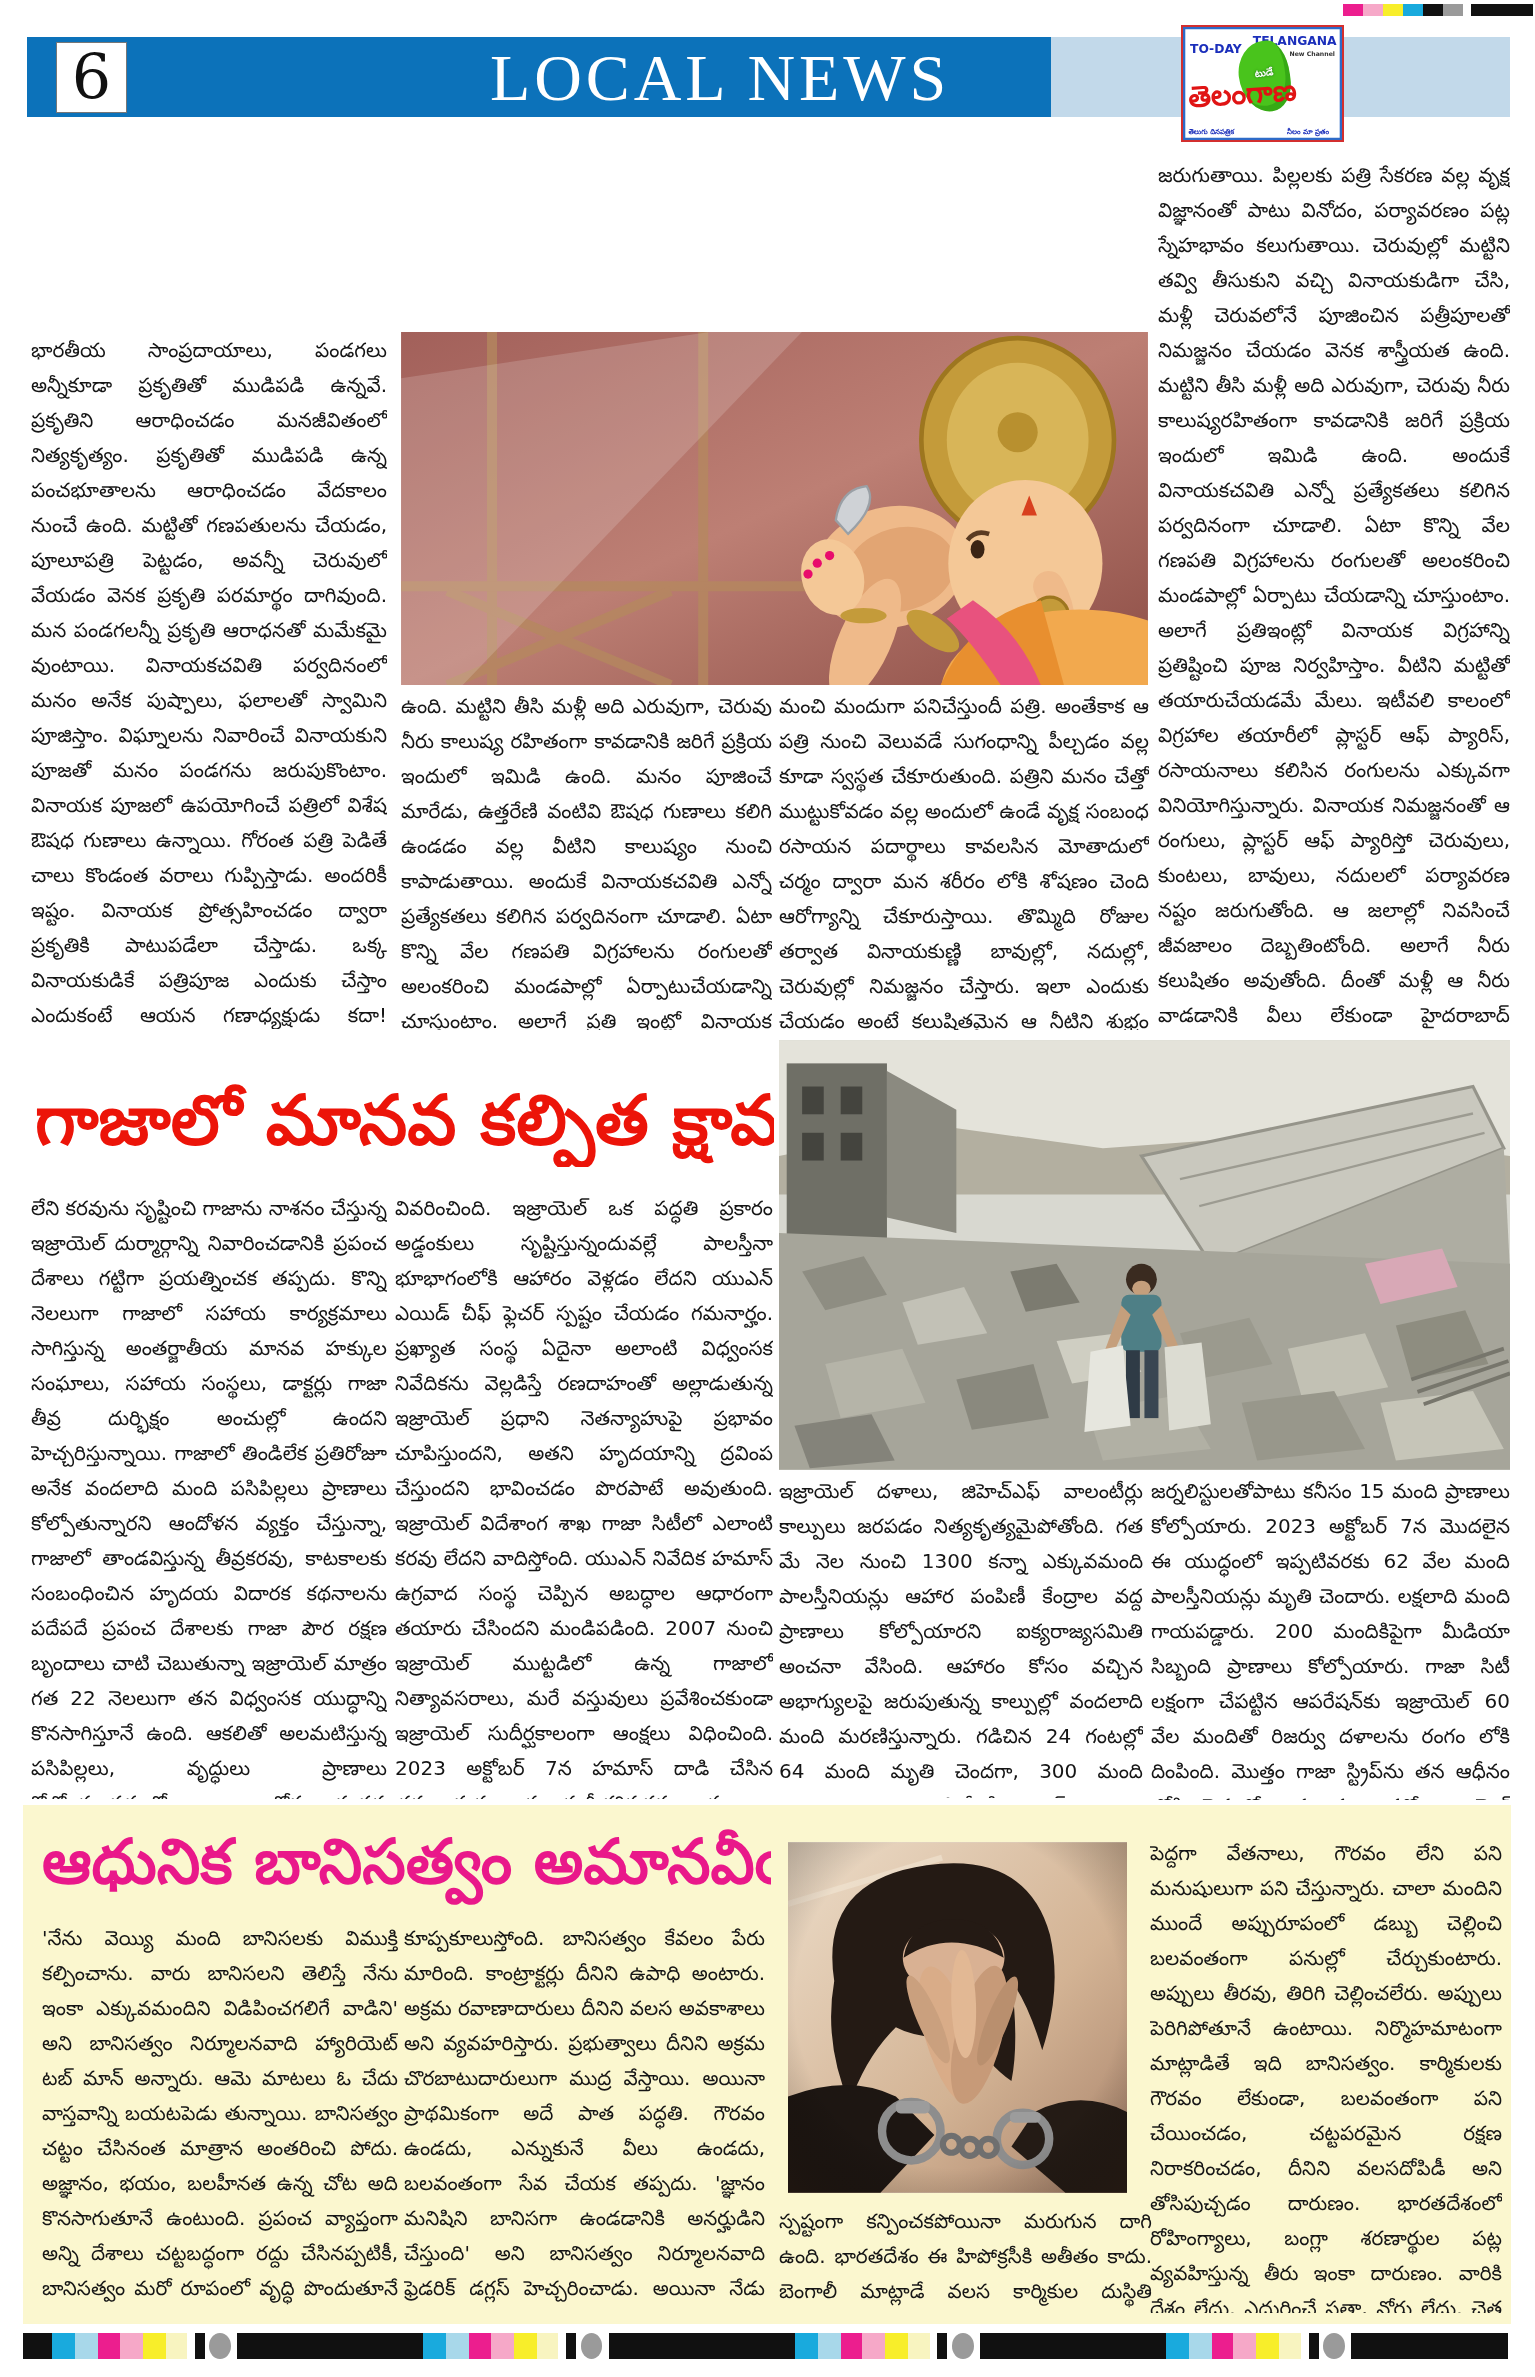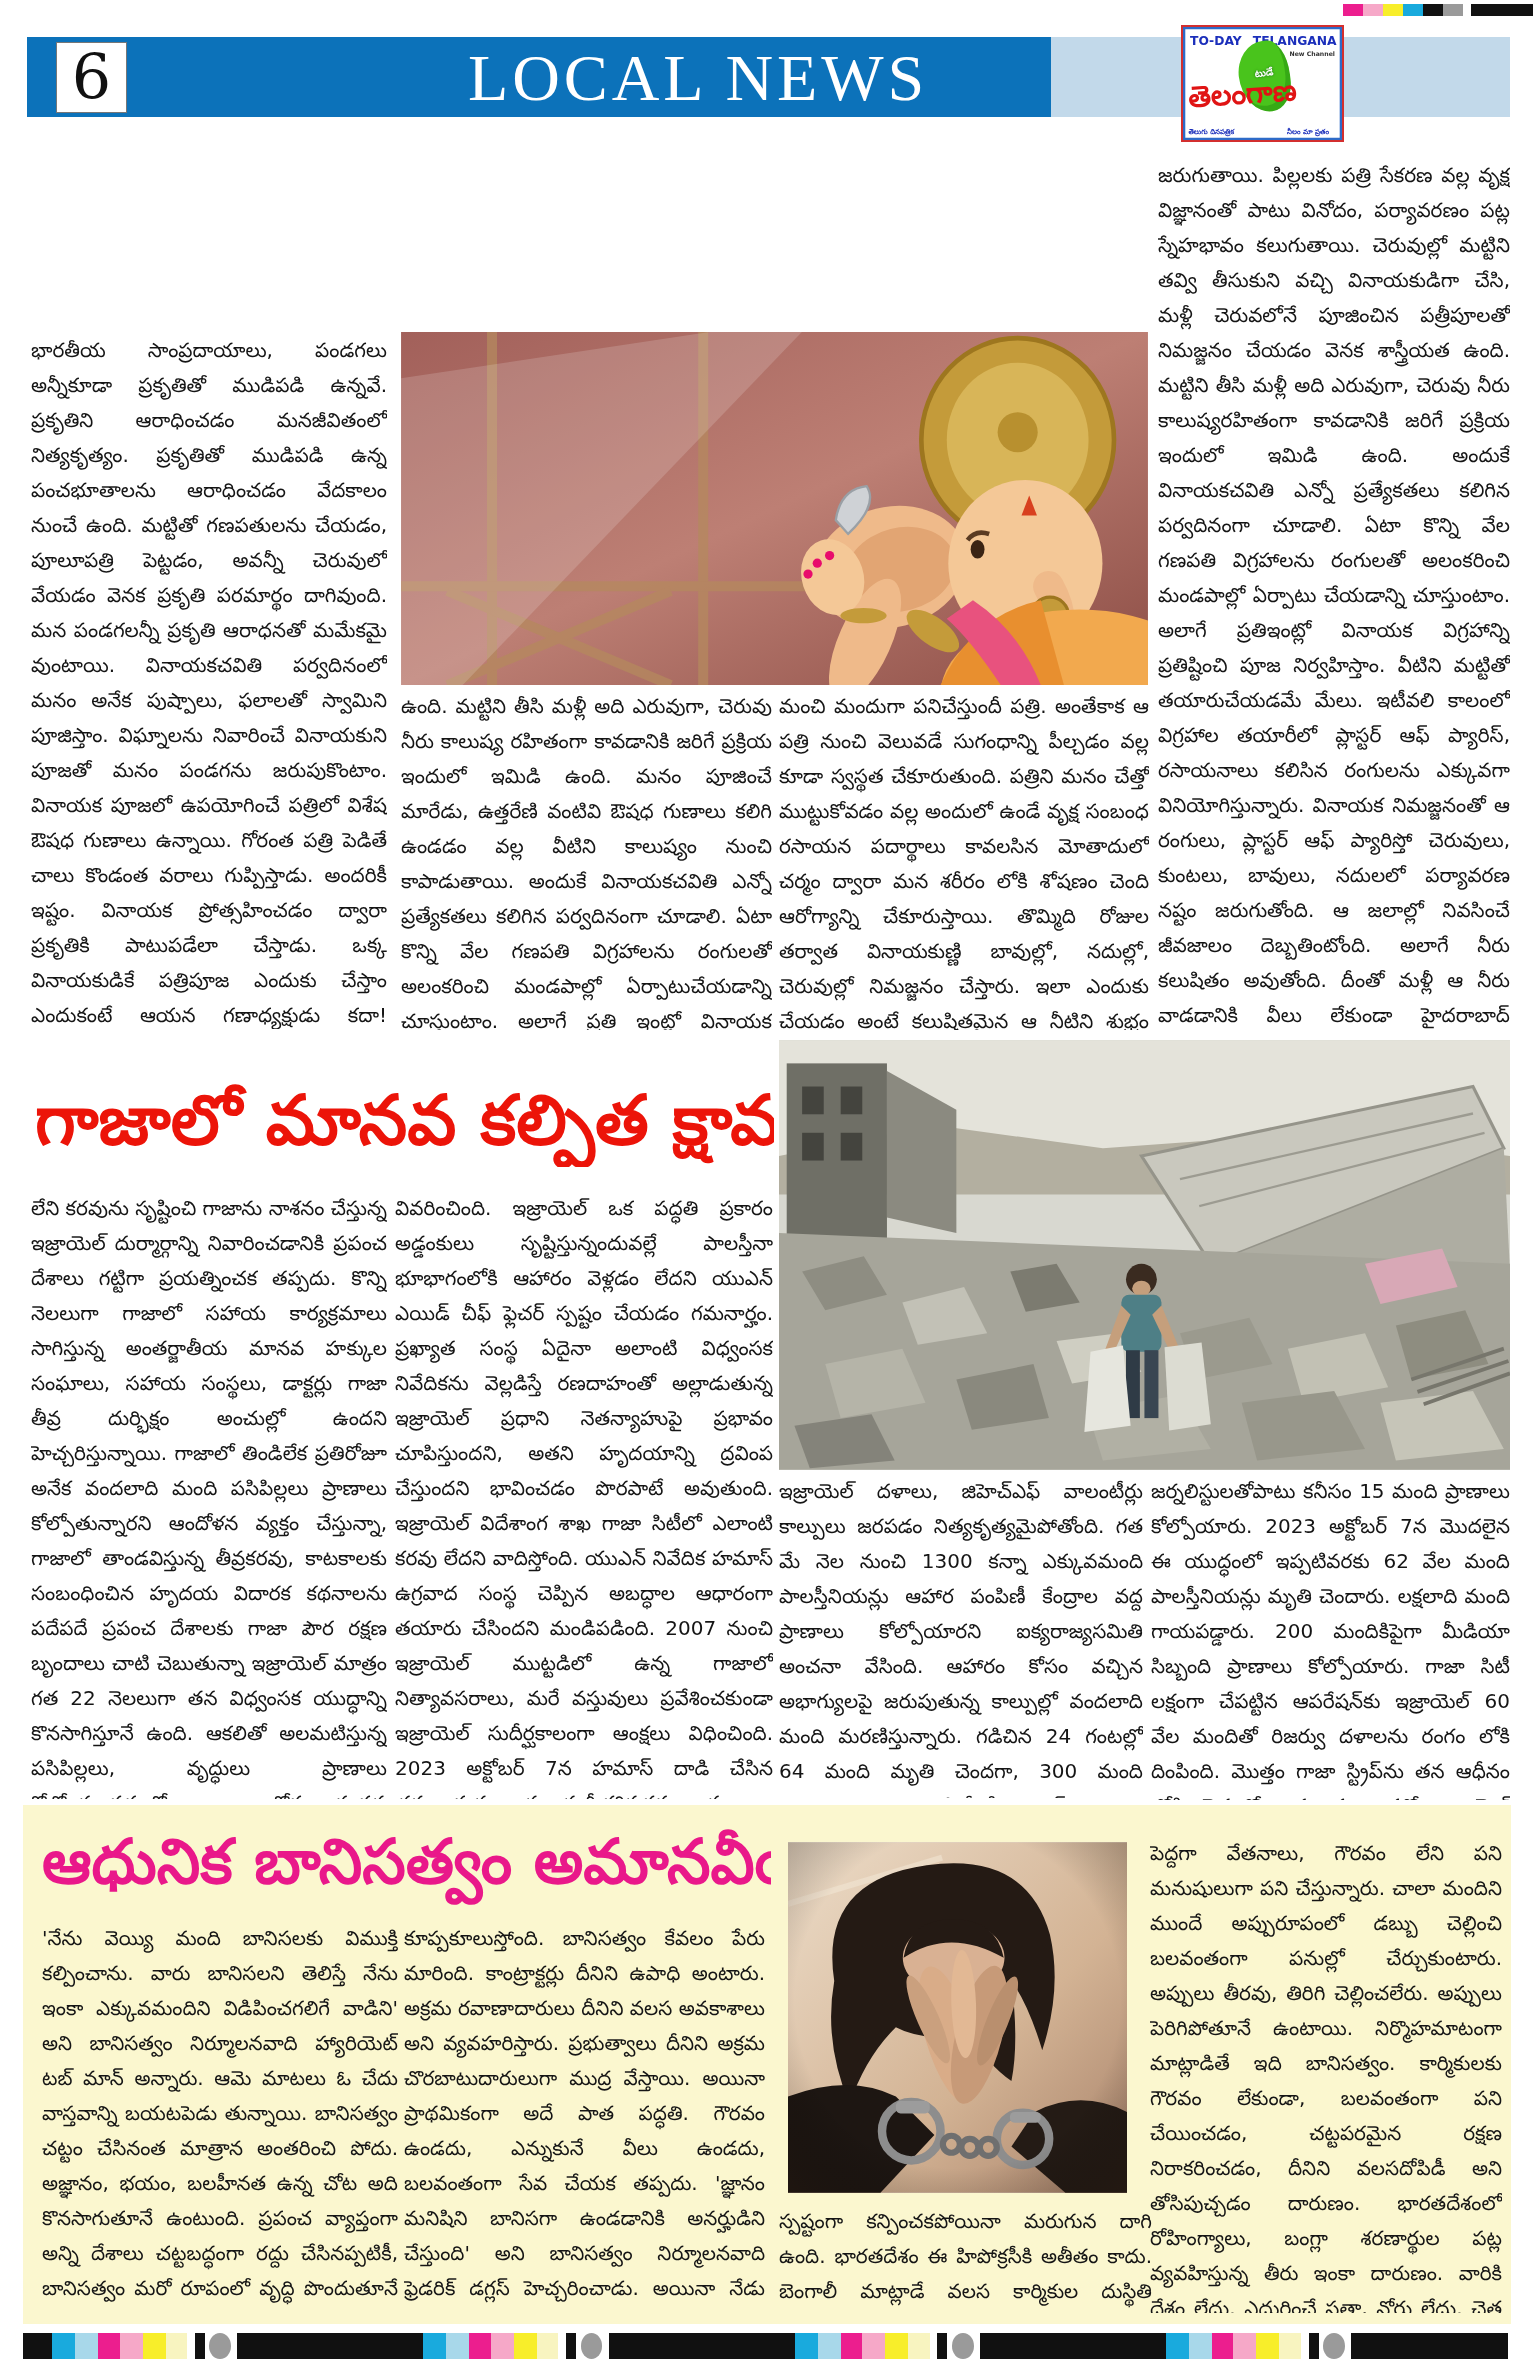--- a/index.html
+++ b/index.html
@@ -8,28 +8,28 @@
 
   
   .reg-top{position:absolute;left:1343px;top:3.9px;height:12.3px;display:flex;align-items:center;}
   .header-bar{position:absolute;left:27px;top:37px;width:1024px;height:80px;background:#0c72ba;}
   .light-band{position:absolute;left:1051px;top:37px;width:459px;height:80px;background:#c2d9ea;}
   .pagenum{position:absolute;left:29px;top:4.6px;width:71px;height:71px;background:#ffffff;
            border:0.8px solid #777;box-sizing:border-box;color:#111;
            font-family:"DejaVu Serif",serif;font-size:62px;line-height:68px;text-align:center;}
   .edate{position:absolute;left:123px;top:0;height:80px;line-height:80px;color:#ffffff;
          font-weight:bold;font-size:28px;white-space:nowrap;}
-  .sectiontitle{position:absolute;left:401px;top:0;width:540px;height:80px;line-height:82px;
+  .sectiontitle{position:absolute;left:423px;top:0;width:540px;height:80px;line-height:82px;
          text-align:center;color:#ffffff;font-family:"Liberation Serif",serif;
          font-size:66px;letter-spacing:3.9px;white-space:nowrap;overflow:hidden;}
 
   
   .logo{position:absolute;left:1181px;top:25.4px;width:163px;height:117px;background:#ffffff;
         border:2.3px solid #d32f2f;box-shadow:inset 0 0 0 2.3px #2e6bc8;box-sizing:border-box;overflow:hidden;}
-  .logo-today{position:absolute;left:7px;top:7px;color:#1b2fbb;font-weight:bold;font-size:12.3px;}
+  .logo-today{position:absolute;left:7px;top:15px;color:#1b2fbb;font-weight:bold;font-size:12.3px;}
   .logo-telangana{position:absolute;right:5.4px;top:7px;color:#1b2fbb;font-weight:bold;font-size:12.3px;}
   .logo-sub{position:absolute;right:7px;top:23px;color:#333;font-weight:bold;font-size:6.2px;}
   .logo-map{position:absolute;left:56px;top:14px;width:51px;height:71px;background:#49c41c;
             border-radius:58% 42% 46% 62%/50% 55% 45% 58%;transform:rotate(-7deg);
             box-shadow:inset -4.6px -6.2px 0 rgba(0,90,0,.25);}
   .logo-map-label{position:absolute;left:0;top:26px;width:51px;text-align:center;color:#fff;
             font-weight:bold;font-size:10px;text-shadow:0 0 2.3px #116611;}
   .logo-script{position:absolute;left:4.6px;top:48px;width:154px;color:#e01414;font-weight:bold;
             font-size:29px;line-height:34px;transform:rotate(-4deg);white-space:nowrap;}
   .logo-bl{position:absolute;left:5.4px;bottom:3.9px;color:#1b2fbb;font-weight:bold;font-size:7px;}

